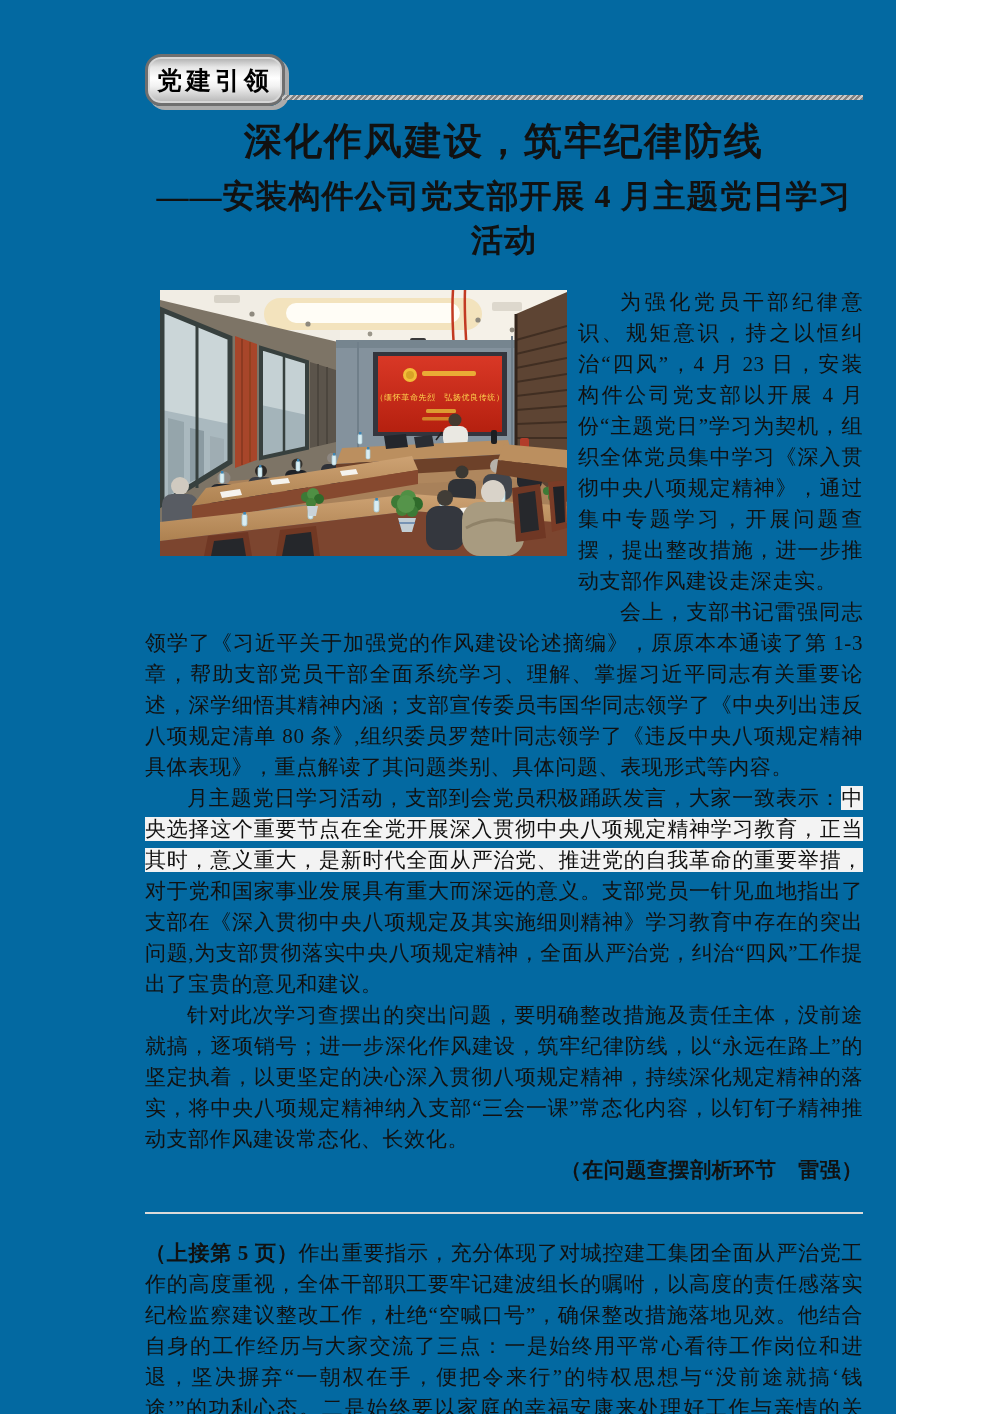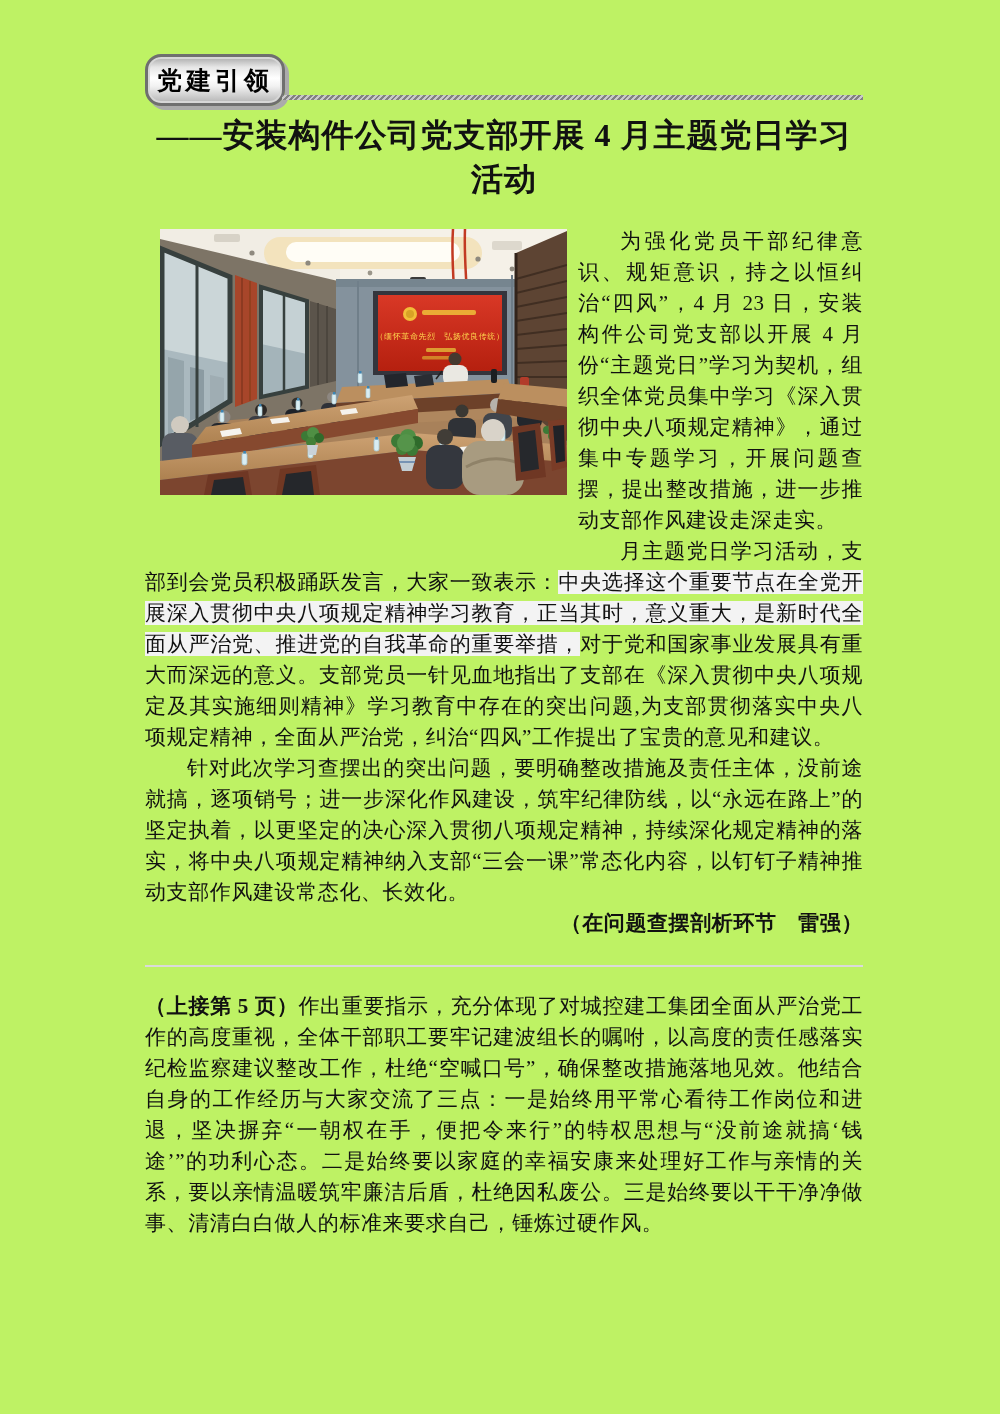--- a/index.html
+++ b/index.html
@@ -1,16 +1,16 @@
 <!DOCTYPE html>
 <html><head>
 <meta charset="utf-8">
 <style>
   html,body{margin:0;padding:0;background:#ffffff;}
-  .page{width:1000px;height:1414px;position:relative;background:#bef264;overflow:hidden;
+  .page{width:896px;height:1414px;position:relative;background:#0369a1;overflow:hidden;
         font-family:"Liberation Serif","DejaVu Serif",serif;color:#111;}
   .content{position:absolute;left:145px;top:0;width:718px;}
 
   
   .header{margin-top:54px;display:flex;align-items:flex-end;}
   .badge{box-sizing:border-box;width:140px;height:52px;flex:0 0 auto;
          border:3px solid #6f6f6f;border-radius:16px;
          background:linear-gradient(180deg,#a9a9a9 0%,#e6e6e6 22%,#ffffff 46%,#f1f1f1 64%,#b4b4b4 100%);
          box-shadow:4px 4px 0 0 #ababab, inset 0 0 0 2px #d7d7d7;
          display:flex;align-items:center;justify-content:center;
@@ -41,20 +41,21 @@
 <div class="page">
   <div class="content">
 
     <div class="header">
       <div class="badge">
         <span>党建引领</span>
       </div>
       <div class="rule"></div>
     </div>
 
+    <div class="title">深化作风建设，筑牢纪律防线</div>
     <div class="subtitle">——安装构件公司党支部开展 4 月主题党日学习活动</div>
 
     <div class="body">
 
       <svg class="photo" viewBox="0 0 407 266" preserveAspectRatio="none">
         <defs>
           <linearGradient id="gScr" x1="0" y1="0" x2="0" y2="1">
             <stop offset="0" stop-color="#d93826"></stop>
               <stop offset="1" stop-color="#b5200f"></stop>
           </linearGradient>
@@ -271,20 +272,21 @@
           <polygon points="388,192 406,190 407,238 392,242" fill="#7a3c27"></polygon>
           <polygon points="393,197 404,196 405,232 396,234" fill="#202227"></polygon>
           <polygon points="48,246 88,242 92,266 44,266" fill="#6f3724"></polygon>
           <polygon points="54,251 83,248 86,266 51,266" fill="#25272b"></polygon>
           <polygon points="120,240 156,236 160,266 116,266" fill="#713823"></polygon>
           <polygon points="126,245 151,242 154,266 122,266" fill="#25272b"></polygon>
         </g>
       </svg>
 
       <p>为强化党员干部纪律意识、规矩意识，持之以恒纠治“四风”，4 月 23 日，安装构件公司党支部以开展 4 月份“主题党日”学习为契机，组织全体党员集中学习《深入贯彻中央八项规定精神》，通过集中专题学习，开展问题查摆，提出整改措施，进一步推动支部作风建设走深走实。</p>
+      <p>会上，支部书记雷强同志领学了《习近平关于加强党的作风建设论述摘编》，原原本本通读了第 1-3 章，帮助支部党员干部全面系统学习、理解、掌握习近平同志有关重要论述，深学细悟其精神内涵；支部宣传委员韦国华同志领学了《中央列出违反八项规定清单 80 条》,组织委员罗楚叶同志领学了《违反中央八项规定精神具体表现》，重点解读了其问题类别、具体问题、表现形式等内容。</p>
       <p><span>月主题党日学习活动，支部到会党员积极踊跃发言，大家一致表示：</span><span class="hl">中央选择这个重要节点在全党开展深入贯彻中央八项规定精神学习教育，正当其时，意义重大，是新时代全面从严治党、推进党的自我革命的重要举措，</span><span>对于党和国家事业发展具有重大而深远的意义。支部党员一针见血地指出了支部在《深入贯彻中央八项规定及其实施细则精神》学习教育中存在的突出问题,为支部贯彻落实中央八项规定精神，全面从严治党，纠治“四风”工作提出了宝贵的意见和建议。</span></p>
       <p>针对此次学习查摆出的突出问题，要明确整改措施及责任主体，没前途就搞，逐项销号；进一步深化作风建设，筑牢纪律防线，以“永远在路上”的坚定执着，以更坚定的决心深入贯彻八项规定精神，持续深化规定精神的落实，将中央八项规定精神纳入支部“三会一课”常态化内容，以钉钉子精神推动支部作风建设常态化、长效化。</p>
       <p class="sig">（在问题查摆剖析环节　雷强）</p>
     </div>
 
     <div class="divider"></div>
 
     <div class="body">
       <p class="noindent"><span class="lead-label">（上接第 5 页）</span><span>作出重要指示，充分体现了对城控建工集团全面从严治党工作的高度重视，全体干部职工要牢记建波组长的嘱咐，以高度的责任感落实纪检监察建议整改工作，杜绝“空喊口号”，确保整改措施落地见效。他结合自身的工作经历与大家交流了三点：一是始终用平常心看待工作岗位和进退，坚决摒弃“一朝权在手，便把令来行”的特权思想与“没前途就搞‘钱途’”的功利心态。二是始终要以家庭的幸福安康来处理好工作与亲情的关系，要以亲情温暖筑牢廉洁后盾，杜绝因私废公。三是始终要以干干净净做事、清清白白做人的标准来要求自己，锤炼过硬作风。</span></p>
 

